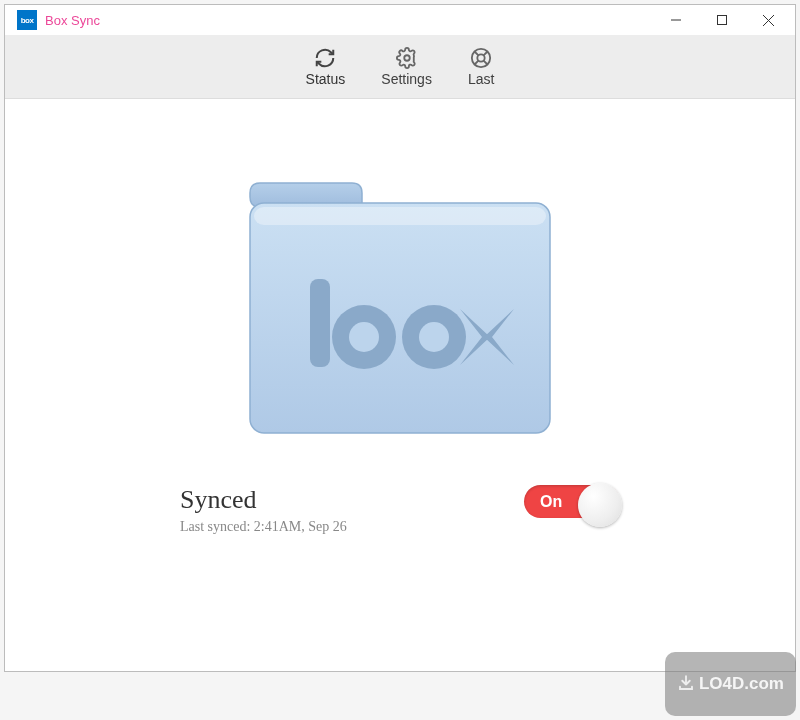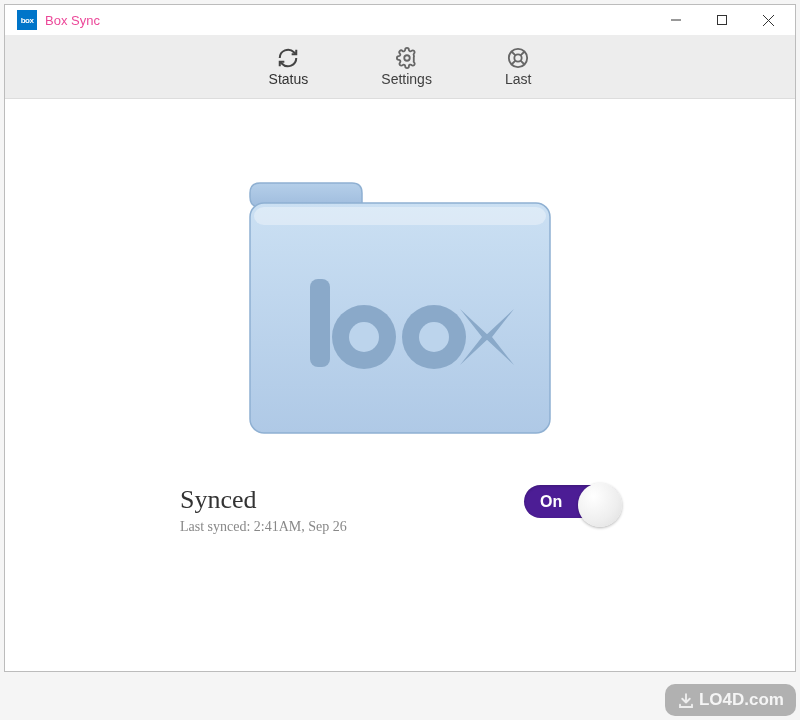--- a/index.html
+++ b/index.html
@@ -66,21 +66,21 @@
       justify-content: center;
       color: #555;
       font-size: 12px;
     }
     .toolbar {
       background: #ededed;
       height: 64px;
       display: flex;
       align-items: center;
       justify-content: center;
-      gap: 73px;
+      gap: 36px;
       border-bottom: 1px solid #ddd;
     }
     .tab {
       display: flex;
       flex-direction: column;
       align-items: center;
       gap: 2px;
       cursor: pointer;
     }
     .tab-icon {
@@ -125,21 +125,21 @@
     }
     .status-sub {
       font-size: 14px;
       color: #888;
       margin-top: 4px;
     }
     .toggle {
       position: relative;
       width: 96px;
       height: 33px;
-      background: #4c1d95;
+      background: #ef4444;
       border-radius: 20px;
       display: flex;
       align-items: center;
       box-shadow: inset 0 1px 3px rgba(0,0,0,0.2);
     }
     .toggle-label {
       color: #fff;
       font-size: 16px;
       font-weight: 600;
       margin-left: 16px;
@@ -154,24 +154,24 @@
       background: radial-gradient(ellipse at 35% 30%, #fff 0%, #eee 60%, #ddd 100%);
       box-shadow: 0 1px 3px rgba(0,0,0,0.3);
     }
     .watermark {
       position: absolute;
       right: 4px;
       bottom: 4px;
       background: rgba(120,120,120,0.55);
       color: #f5f5f5;
       font-size: 17px;
-      padding: 6px 12px;
+      padding: 22px 12px;
       border-radius: 10px;
       display: flex;
-      align-items: flex-end;
+      align-items: flex-start;
       gap: 4px;
       font-weight: 600;
     }
     .watermark-icon {
       width: 18px;
       height: 18px;
       opacity: 0.9;
     }
   </style>
 </head>

